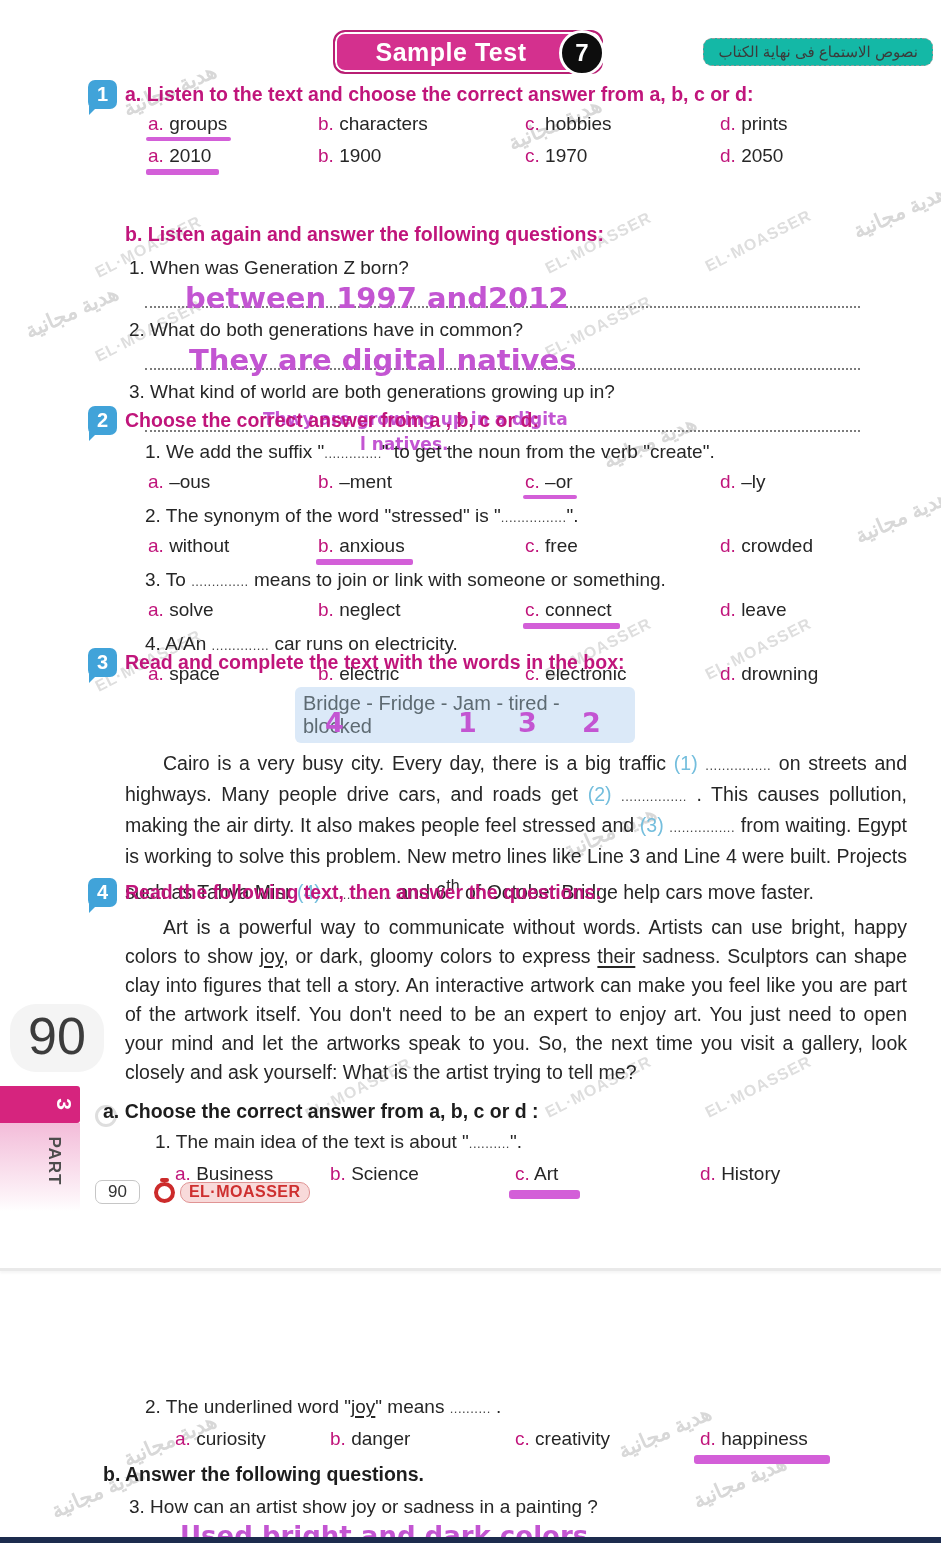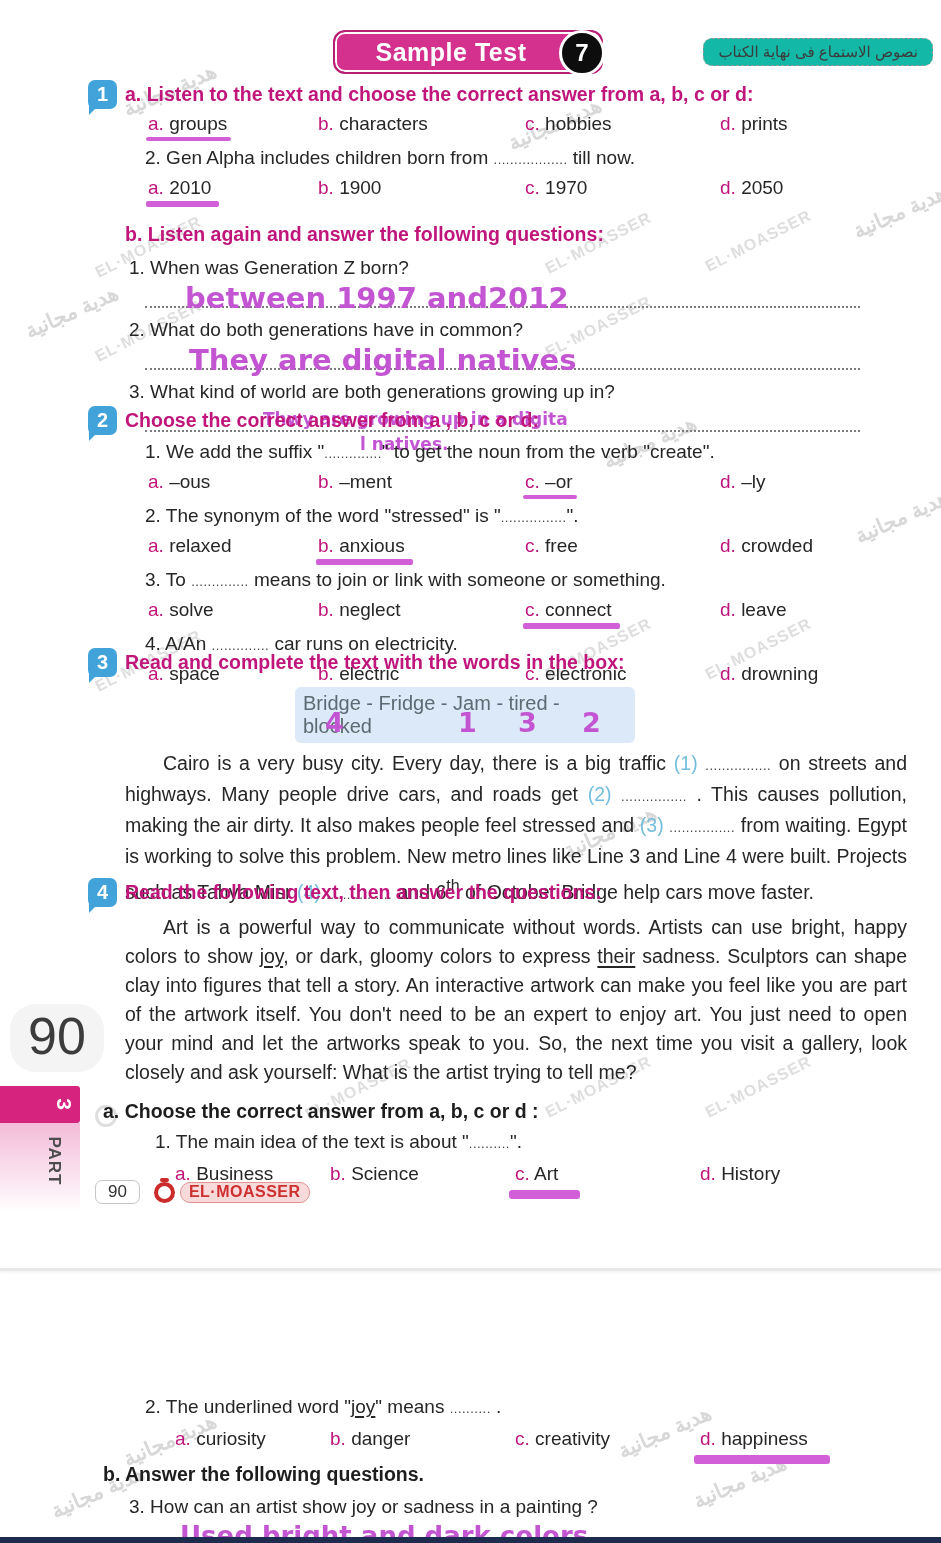--- a/index.html
+++ b/index.html
@@ -123,21 +123,20 @@
     <div class="qrow">
       <div class="qbox">1</div>
       <div class="mh">a. Listen to the text and choose the correct answer from a, b, c or d:</div>
     </div>
     <div class="opts">
       <div><span class="mk"><span class="letter">a.</span> <span>groups</span></span></div>
       <div><span class="letter">b.</span> <span>characters</span></div>
       <div><span class="letter">c.</span> <span>hobbies</span></div>
       <div><span class="letter">d.</span> <span>prints</span></div>
     </div>
-    <div class="stem"><span>2. Gen Alpha includes children born from </span><span class="dots">..................</span><span> till now.</span></div>
     <div class="opts">
       <div><span class="mk5"><span class="letter">a.</span> <span>2010</span></span></div>
       <div><span class="letter">b.</span> <span>1900</span></div>
       <div><span class="letter">c.</span> <span>1970</span></div>
       <div><span class="letter">d.</span> <span>2050</span></div>
     </div>
   </div>
 
   <div class="block" style="top:220px">
     <div class="mh">b. Listen again and answer the following questions:</div>
@@ -163,21 +162,21 @@
     </div>
     <div class="stem"><span>1. We add the suffix "</span><span class="dots">..............</span><span>" to get the noun from the verb "create".</span></div>
     <div class="opts">
       <div><span class="letter">a.</span> <span>–ous</span></div>
       <div><span class="letter">b.</span> <span>–ment</span></div>
       <div><span class="mk"><span class="letter">c.</span> <span>–or</span></span></div>
       <div><span class="letter">d.</span> <span>–ly</span></div>
     </div>
     <div class="stem"><span>2. The synonym of the word "stressed" is "</span><span class="dots">................</span><span>".</span></div>
     <div class="opts">
-      <div><span class="letter">a.</span> <span>relaxed</span></div>
+      <div><span class="letter">a.</span> <span>without</span></div>
       <div><span class="mk5"><span class="letter">b.</span> <span>anxious</span></span></div>
       <div><span class="letter">c.</span> <span>free</span></div>
       <div><span class="letter">d.</span> <span>crowded</span></div>
     </div>
     <div class="stem"><span>3. To </span><span class="dots">..............</span><span> means to join or link with someone or something.</span></div>
     <div class="opts">
       <div><span class="letter">a.</span> <span>solve</span></div>
       <div><span class="letter">b.</span> <span>neglect</span></div>
       <div><span class="mk5"><span class="letter">c.</span> <span>connect</span></span></div>
       <div><span class="letter">d.</span> <span>leave</span></div>

